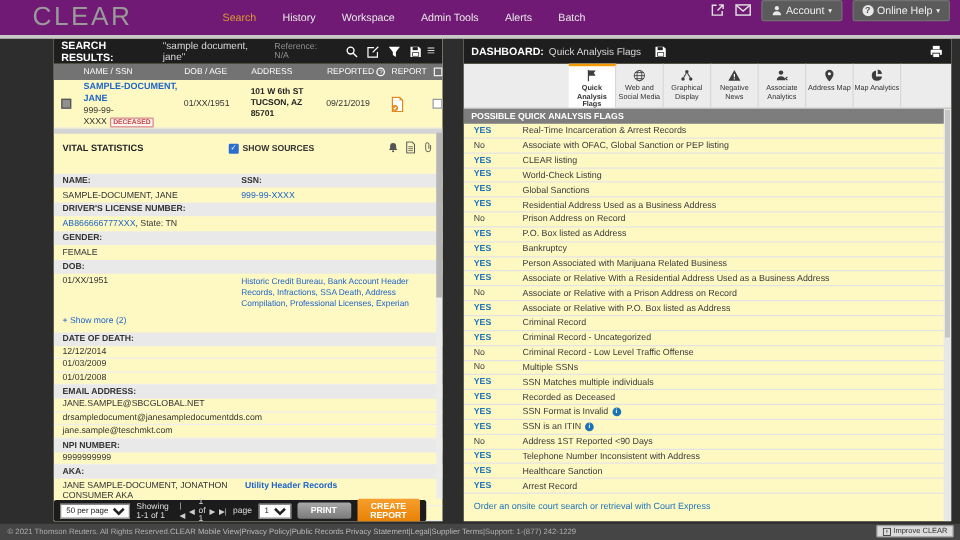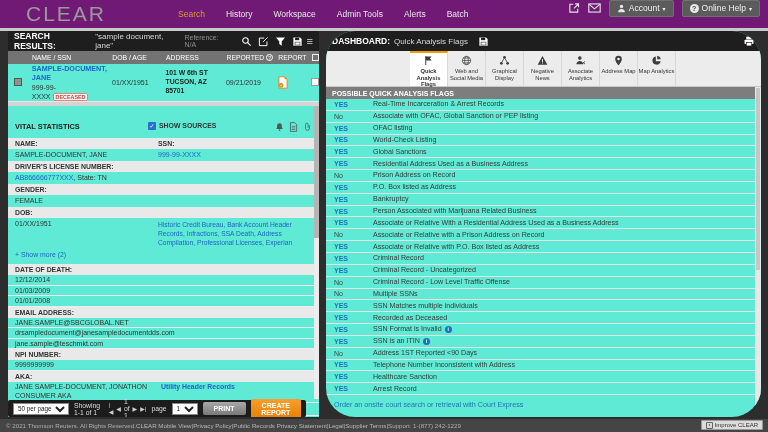--- a/index.html
+++ b/index.html
@@ -13,23 +13,23 @@
   .nav span{font-size:8.5px;color:#e8e8e8;cursor:pointer;}
   .nav span.active{color:#dd9a2e;}
   .topbar-right{position:absolute;right:8px;top:0;height:16px;display:flex;align-items:center;gap:8px;}
   .tb-icon{color:#e3e3e3;cursor:pointer;}
   .tb-btn{background:#5b5b5b;border:1px solid #707070;border-radius:2px;color:#f0f0f0;font-size:8.5px;height:17px;display:flex;align-items:center;gap:3px;padding:0 7px;cursor:pointer;}
   .caret{font-size:6px;}
   .strip{height:3px;background:#c9c9c9;}
 
   
   .main{position:absolute;top:31px;left:0;right:0;bottom:13px;}
-  .panel{background:#5eead4;position:absolute;top:0;bottom:2px;overflow:hidden;}
+  .panel{background:#fef9c3;position:absolute;top:0;bottom:2px;overflow:hidden;margin-left:35px;}
   .left-panel{left:8px;width:311px;}
-  .right-panel{left:326px;right:7px;border-radius:29px;}
+  .right-panel{left:336px;right:7px;}
 
   .panel-header{height:20px;background:#1e1e1e;color:#fff;display:flex;align-items:center;padding:0 6px;gap:4px;position:relative;}
   .ph-title{font-size:8.5px;font-weight:bold;}
   .ph-query{font-size:8px;color:#d8d8d8;}
   .ph-ref{font-size:7px;color:#8f8f8f;}
   .ph-icons{display:flex;gap:6px;margin-left:6px;align-items:center;}
   .ph-icons span{cursor:pointer;}
   .ph-right{margin-left:auto;display:flex;align-items:center;}
   .menu-glyph{font-size:11px;color:#ddd;cursor:pointer;}
 
@@ -53,21 +53,21 @@
   .badge{font-size:5.4px;font-weight:bold;color:#c4473e;border:1px solid #d98880;background:#fdf3f2;border-radius:1px;padding:0 2px;margin-left:2px;}
   .r-dob{width:54px;color:#333;}
   .r-addr{width:61px;font-weight:bold;color:#222;font-size:6.8px;line-height:1.3;}
   .r-rep{width:52px;color:#333;}
   .r-report{width:34px;}
   .r-right-cb{width:8px;height:8px;border:1px solid #999;background:#fff;cursor:pointer;}
 
   .section-gap{height:4px;background:#d4d4d4;}
 
   
-  .v-title{height:14px;display:flex;align-items:flex-start;padding:16px 7px;position:relative;gap:30px;}
+  .v-title{height:14px;display:flex;align-items:flex-end;padding:16px 7px;position:relative;gap:30px;}
   .v-title .vt{font-size:7.4px;font-weight:bold;color:#222;}
   .ss{position:absolute;left:140px;display:flex;gap:3px;align-items:center;cursor:pointer;}
   .ss .box{width:8px;height:8px;background:#2a6fd0;border-radius:1px;color:#fff;font-size:6px;line-height:8px;text-align:center;}
   .ss .lb{font-size:6.9px;font-weight:bold;color:#333;}
   .v-icons{margin-left:auto;display:flex;gap:5px;color:#555;}
   .v-icons span{cursor:pointer;}
 
   .band{height:11px;background:#e9e9e9;display:flex;align-items:center;padding:0 7px;font-size:6.9px;font-weight:bold;color:#333;}
   .band .col1{width:143px;}
   .vrow{min-height:12px;display:flex;align-items:center;padding:0 7px;font-size:7px;color:#333;}
@@ -486,21 +486,21 @@
         </div>
         <div class="flag-row">
           <span class="f-val">No</span>
           <span class="f-label">
             <span>Associate with OFAC, Global Sanction or PEP listing</span>
           </span>
         </div>
         <div class="flag-row">
           <span class="f-val yes">YES</span>
           <span class="f-label">
-            <span>OFAC listing</span>
+            <span>CLEAR listing</span>
           </span>
         </div>
         <div class="flag-row">
           <span class="f-val yes">YES</span>
           <span class="f-label">
             <span>World-Check Listing</span>
           </span>
         </div>
         <div class="flag-row">
           <span class="f-val yes">YES</span>

